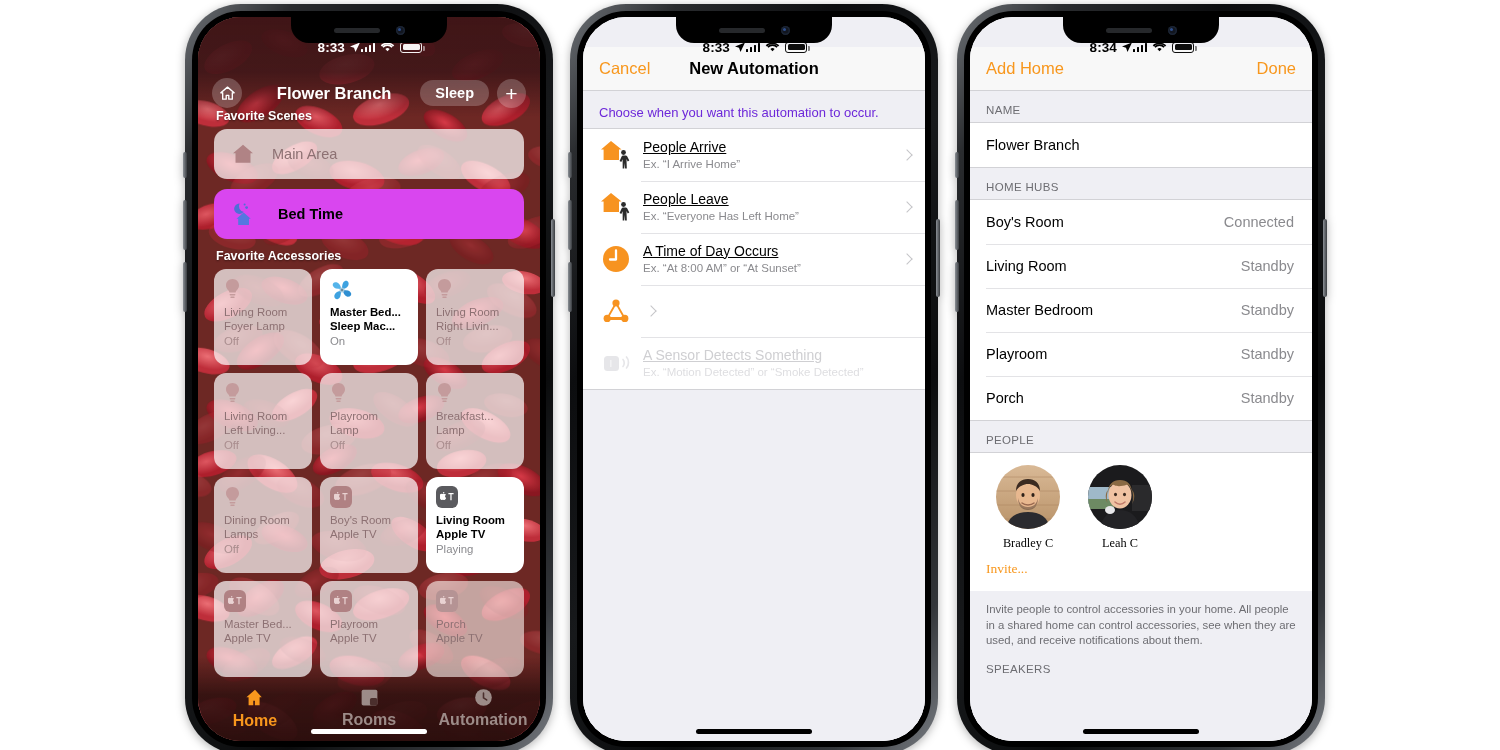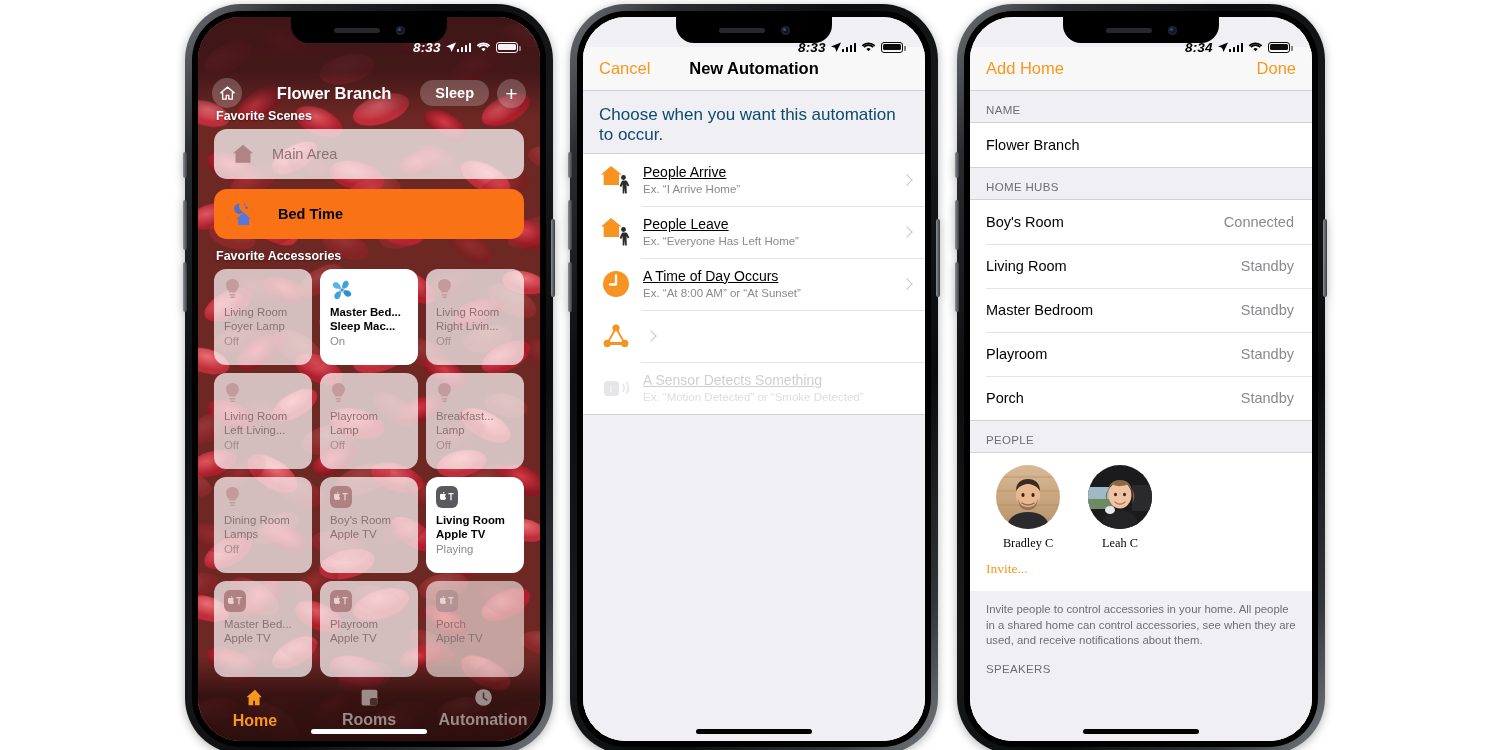--- a/index.html
+++ b/index.html
@@ -57,23 +57,23 @@
     border-bottom-left-radius: 18px; border-bottom-right-radius: 18px;
     z-index: 40; display:flex; align-items:center; justify-content:center; gap:16px;
   }
   .speaker-grill { width:46px; height:5px; border-radius:3px; background:#26282b; }
   .front-cam { width:9px;height:9px;border-radius:50%; background:#12161f; box-shadow: inset 0 0 0 1.5px #1b2433; position:relative;}
   .front-cam::after{content:"";position:absolute;top:2px;left:2px;width:3px;height:3px;border-radius:50%;background:#2d4d8a;}
 
   
   .statusbar {
     position:absolute; top:12px; left:0; right:0; height:30px;
-    display:flex; align-items:center; justify-content:flex-end;
+    display:flex; align-items:center; justify-content:center;
     padding: 6px 22px 0 24px; z-index: 30;
-    font-size: 13.5px; font-weight: 700; letter-spacing:.1px;font-style:italic;
+    font-size: 13.5px; font-weight: 700; letter-spacing:.1px;
   }
   .sb-time { display:flex; align-items:center; gap:4px; }
   .sb-right { display:flex; align-items:center; gap:5px; }
   .bars { display:flex; align-items:flex-end; gap:1.5px; height:10px;}
   .bars i { width:2.5px; border-radius:.5px; background: currentColor; display:block;}
   .bars i:nth-child(1){height:3.5px;} .bars i:nth-child(2){height:5.5px;}
   .bars i:nth-child(3){height:7.5px;} .bars i:nth-child(4){height:9.5px;}
   .batt { width:22px;height:11px;border-radius:3px; border:1.3px solid currentColor; position:relative; opacity:.95;}
   .batt::after{content:"";position:absolute;right:-3.5px;top:3px;width:2px;height:5px;border-radius:0 1px 1px 0;background:currentColor;opacity:.5;}
   .batt i{position:absolute;left:1.3px;top:1.3px;bottom:1.3px;right:1.3px;border-radius:1.5px;background:currentColor;}
@@ -88,21 +88,21 @@
   .home-nav { position:absolute; top:56px; left:0; right:0; height:40px; display:flex; align-items:center; padding:0 14px; z-index:20;}
   .home-circle-btn { width:30px;height:30px;border-radius:50%; background:rgba(255,255,255,.22); display:flex;align-items:center;justify-content:center;}
   .home-title { flex:1; text-align:center; color:#fff; font-size:16.5px; font-weight:700; margin-left:6px; }
   .pill-edit { background:rgba(255,255,255,.22); color:#fff; font-size:14.5px;font-weight:700; padding:5px 15px;border-radius:15px; margin-right:8px;}
   .plus-btn { width:29px;height:29px;border-radius:50%;background:rgba(255,255,255,.22); display:flex;align-items:center;justify-content:center;color:#fff;font-size:21px;font-weight:300;line-height:1;}
 
   .home-scroll { position:absolute; top:92px; left:0; right:0; bottom:64px; z-index:15; padding:0 16px; }
   .sec-label { color:#fff; font-size:12.5px; font-weight:700; margin:0 0 6px 2px; text-shadow:0 1px 2px rgba(0,0,0,.45);}
   .scene-card { height:50px; border-radius:13px; display:flex; align-items:center; padding:0 16px; margin-bottom:10px; gap:16px;}
   .scene-card.dim { background:rgba(255,255,255,.72); }
-  .scene-card.on { background:#f97316;gap:20px; }
+  .scene-card.on { background:#d946ef;gap:20px; }
   .scene-name { font-size:14.5px; font-weight:700; }
   .scene-card.dim .scene-name { color:#8d7173; font-weight:400;}
   .scene-card.on .scene-name { color:#000; }
 
   .acc-grid { display:grid; grid-template-columns: repeat(3, 1fr); gap:8px; margin-top:2px;}
   .acc-tile { height:96px; border-radius:12px; padding:9px 9px 0 10px; background:rgba(255,255,255,.70); display:flex; flex-direction:column;}
   .acc-tile.active { background:#fff; }
   .acc-tile.faded { background:rgba(250,240,236,.62); }
   .acc-icon { width:24px;height:24px; margin-bottom:4px; display:flex;align-items:flex-start;}
   .acc-name { font-size:11.4px; line-height:13.6px; color:#8d7173; font-weight:400; }
@@ -130,21 +130,21 @@
   .ios-body { position:absolute; top:74px; left:0;right:0;bottom:0; overflow:hidden; background:#efeff4;}
   .grp-header { padding:13px 16px 6px; font-size:11.5px; color:#6d6d72; letter-spacing:.35px; }
   .list { background:#fff; border-top:.5px solid #d2d2d6; border-bottom:.5px solid #d2d2d6;}
   .row { display:flex; align-items:center; min-height:44px; padding:0 16px; position:relative;}
   .row + .row::before { content:""; position:absolute; top:0; left:16px; right:0; height:.5px; background:#e3e3e6;}
   .row-main { flex:1; font-size:14.5px; color:#000;}
   .row-value { font-size:14.5px; color:#8a8a8e; margin-right:2px;}
   .chev { width:8px;height:8px; border-right:1.8px solid #c5c5c8; border-top:1.8px solid #c5c5c8; transform:rotate(45deg); margin-left:8px;}
 
   
-  .auto-intro { padding:14px 16px 8px; font-size:17px; color:#0c4a6e; }
+  .auto-intro { padding:14px 16px 8px; font-size:13px; color:#6d28d9; }
   .arow { display:flex; align-items:center; min-height:52px; padding:7px 14px 7px 16px; position:relative; background:#fff;}
   .arow + .arow::before { content:""; position:absolute; top:0; left:58px; right:0; height:.5px; background:#e3e3e6;}
   .arow-icon { width:34px; height:34px; margin-right:10px; flex:0 0 34px; display:flex;align-items:center;justify-content:center;}
   .arow-text { flex:1; }
   .arow-title { font-size:14px; color:#000; line-height:17px;text-decoration:underline;}
   .arow-sub { font-size:11.5px; color:#8a8a8e; line-height:15px; margin-top:1px;}
   .arow.disabled .arow-title { color:#cfcfd2; }
   .arow.disabled .arow-sub { color:#dedee1; }
   .achev { width:8px;height:8px; border-right:1.7px solid #c5c5c8; border-top:1.7px solid #c5c5c8; transform:rotate(45deg); margin-left:4px;}
 

